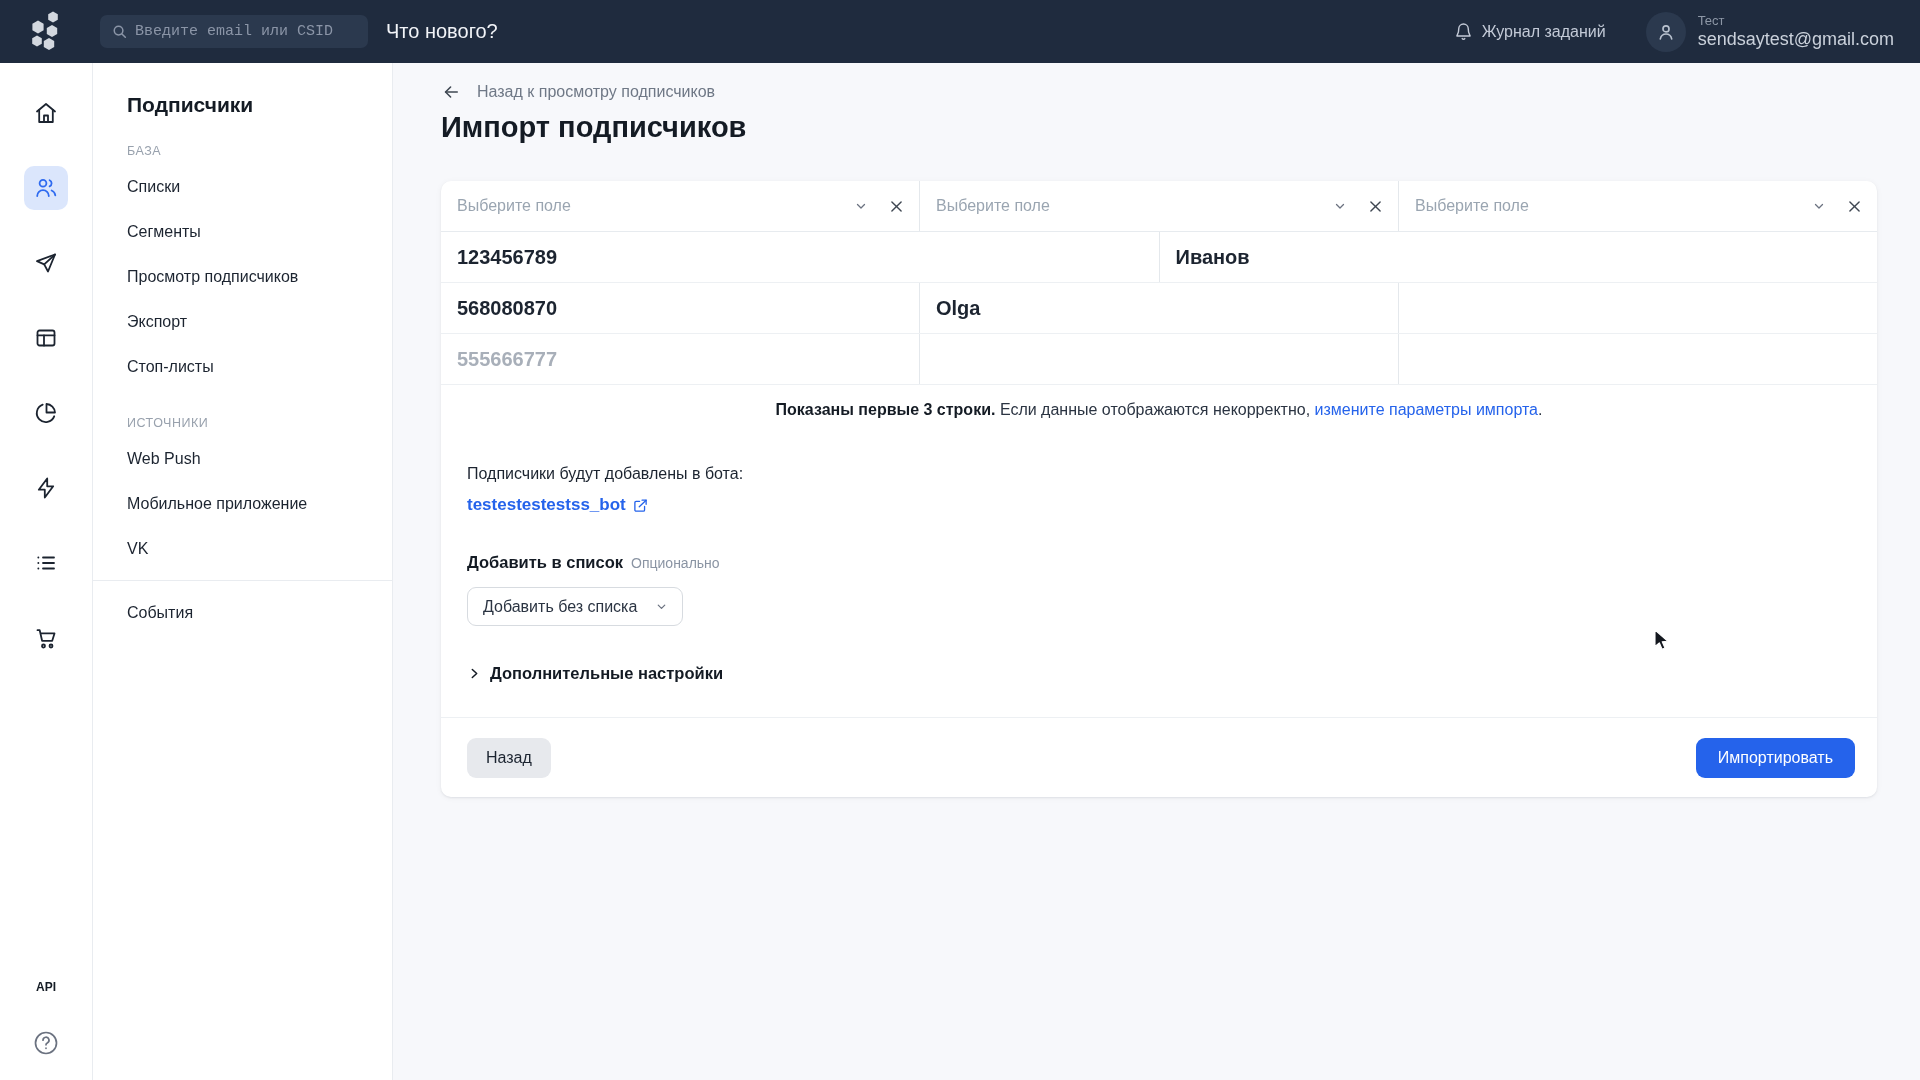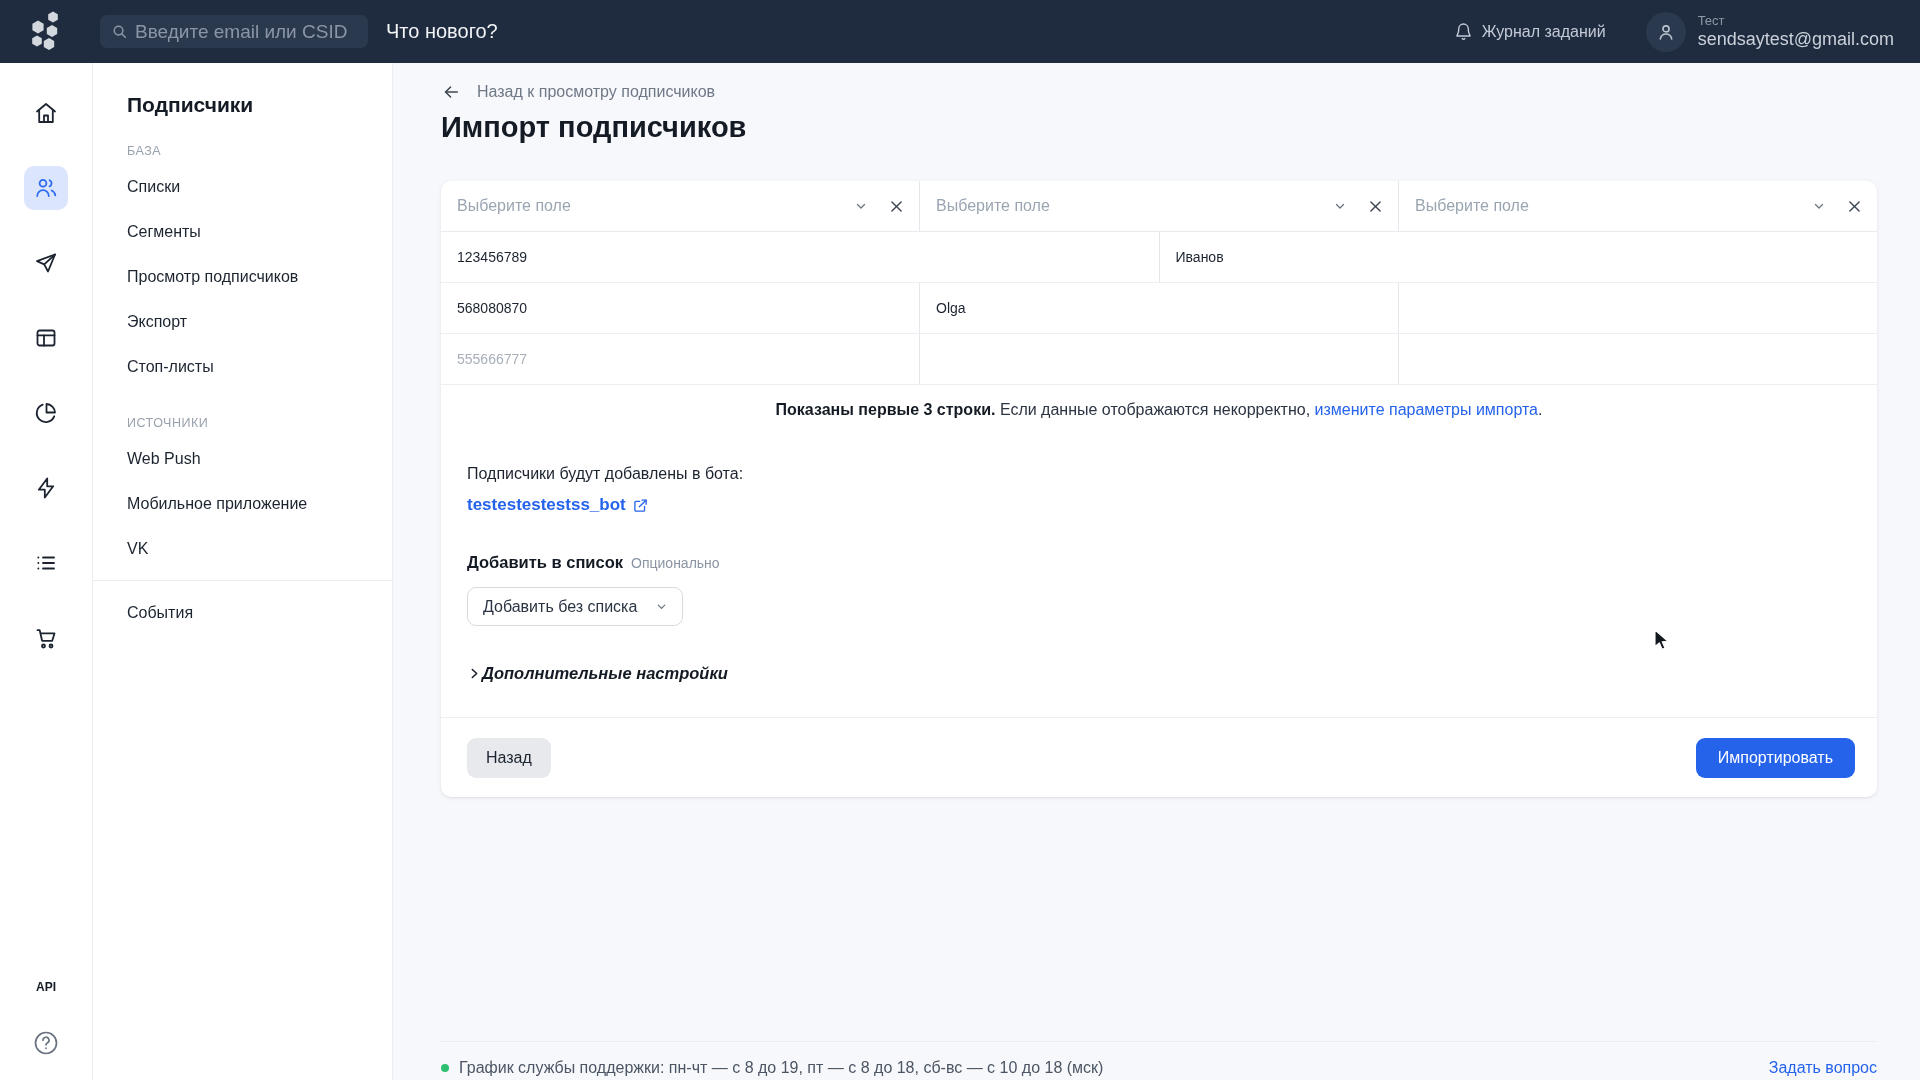--- a/index.html
+++ b/index.html
@@ -5,21 +5,21 @@
   * { margin:0; padding:0; box-sizing:border-box; }
   html,body { width:1920px; height:1080px; overflow:hidden; }
   body { font-family:"Liberation Sans", sans-serif; background:#f7f8fb; color:#1c2430; }
   svg { display:block; }
 
   
   .topbar { height:63px; background:#1f2b3e; display:flex; align-items:center; padding:0 26px 0 28px; }
   .logo { width:40px; height:44px; margin-right:32px; cursor:pointer; }
   .search { width:268px; height:33px; background:#2b394e; border-radius:7px; display:flex; align-items:center; padding:0 12px; }
   .search svg { margin-right:8px; flex:none; }
-  .search input { background:transparent; border:none; outline:none; color:#dfe5ee; font-size:19px; width:100%; font-family:Liberation Sans, sans-serif; }
+  .search input { background:transparent; border:none; outline:none; color:#dfe5ee; font-size:15px; width:100%; font-family:Liberation Mono, monospace; }
   .search input::placeholder { color:#8b95a7; }
   .whats-new { color:#f2f4f8; font-size:20px; font-weight:500; margin-left:18px; cursor:pointer; }
   .topbar-spacer { flex:1; }
   .journal { display:flex; align-items:center; gap:9px; color:#c3cad7; font-size:16px; cursor:pointer; margin-right:40px; }
   .account { display:flex; align-items:center; gap:12px; cursor:pointer; }
   .avatar { width:40px; height:40px; border-radius:50%; background:#2b394e; display:flex; align-items:center; justify-content:center; }
   .acc-name { font-size:13px; color:#8d97a6; line-height:15px; }
   .acc-email { font-size:18px; color:#cad1db; line-height:22px; }
 
   
@@ -50,37 +50,37 @@
   .card { margin-top:37px; background:#ffffff; border-radius:10px; box-shadow:0 1px 2px rgba(16,24,40,.07), 0 1px 6px rgba(16,24,40,.05); overflow:hidden; }
 
   
   .sel-row { display:flex; border-bottom:1px solid #e7ebef; }
   .sel-cell { flex:1; height:50px; display:flex; align-items:center; padding:0 14px 0 16px; cursor:pointer; }
   .sel-cell:not(:last-child) { border-right:1px solid #e4e8ec; }
   .sel-ph { flex:1; font-size:16px; color:#9aa5b1; }
   .sel-caret { margin-right:20px; }
   .sel-x { cursor:pointer; display:flex; align-items:center; justify-content:center; }
   .trow { display:flex; border-bottom:1px solid #edf0f3; }
-  .tcell { flex:1; height:50px; display:flex; align-items:center; padding:0 16px; font-size:14px; color:#1c2430; }
+  .tcell { flex:1; height:50px; display:flex; align-items:center; padding:0 16px; font-size:20px; color:#1c2430;font-weight:bold; }
   .tcell:not(:last-child) { border-right:1px solid #e4e8ec; }
   .trow.muted .tcell { color:#a8afb9; }
   .note-row { height:50px; display:flex; align-items:center; justify-content:center; font-size:16px; color:#2b3442; }
   .note-row b { color:#141b24; }
   .note-link { color:#2563eb; cursor:pointer; }
 
   
   .card-body { padding:30px 26px 34px; }
   .bot-label { font-size:16px; color:#1c2430; }
   .bot-link-row { display:flex; align-items:center; gap:7px; margin-top:12px; width:max-content; cursor:pointer; }
   .bot-link { font-size:17px; font-weight:700; color:#2563eb; }
   .list-label-row { margin-top:38px; display:flex; align-items:baseline; gap:8px; }
   .list-label { font-size:16.5px; font-weight:700; color:#141b24; }
   .optional { font-size:14px; color:#8a94a3; }
   .dd-btn { margin-top:15px; height:39px; width:max-content; display:flex; align-items:center; gap:18px; padding:0 14px 0 15px; border:1px solid #d7dbe0; border-radius:9px; background:#fff; font-size:16px; color:#2b3442; cursor:pointer; }
-  .adv-row { margin-top:38px; display:flex; align-items:center; gap:0; cursor:pointer; width:max-content;font-style:italic; }
+  .adv-row { margin-top:38px; display:flex; align-items:center; gap:8px; cursor:pointer; width:max-content; }
   .adv-label { font-size:16.5px; font-weight:700; color:#141b24; }
 
   
   .card-footer { border-top:1px solid #edf0f3; height:80px; display:flex; align-items:center; justify-content:space-between; padding:0 22px 0 26px; }
   .btn { height:40px; border:none; border-radius:9px; font-size:16px; font-family:"Liberation Sans",sans-serif; cursor:pointer; padding:0 19px; }
   .btn-back { background:#e7e9ed; color:#1c2430; }
   .btn-primary { background:#2563eb; color:#ffffff; padding:0 22px; }
 
   
   .page-footer { margin-top:244px; border-top:1px solid #e9ecf0; display:flex; align-items:center; justify-content:space-between; padding-top:17px; }
@@ -330,25 +330,18 @@
           <span class="adv-label">Дополнительные настройки</span>
         </div>
       </div>
 
       <div class="card-footer">
         <button class="btn btn-back">Назад</button>
         <button class="btn btn-primary">Импортировать</button>
       </div>
     </section>
 
-    <div class="page-footer">
-      <div class="support">
-        <span class="dot"></span>
-        <span>График службы поддержки: пн-чт — с 8 до 19, пт — с 8 до 18, сб-вс — с 10 до 18 (мск)</span>
-      </div>
-      <span class="ask-link">Задать вопрос</span>
-    </div>
 
     <svg class="cursor" width="18" height="22" viewBox="0 0 18 22">
       <path d="M1 1 L1 17.5 L5.3 13.8 L8.1 20.2 L11 18.9 L8.2 12.7 L13.6 12.2 Z" fill="#14181f" stroke="#ffffff" stroke-width="1.1" stroke-linejoin="round"></path>
     </svg>
   </main>
 </div>
 
 </body></html>

